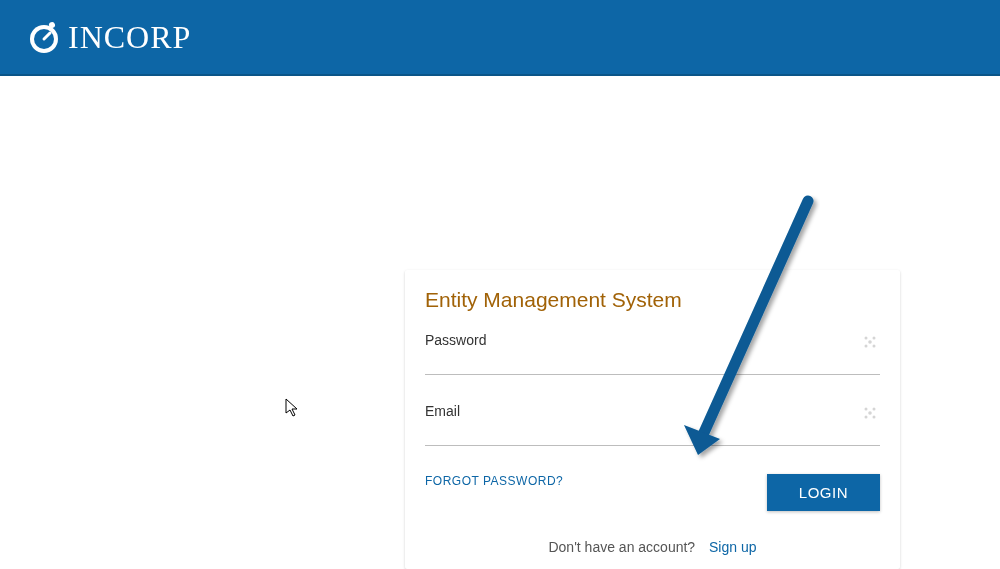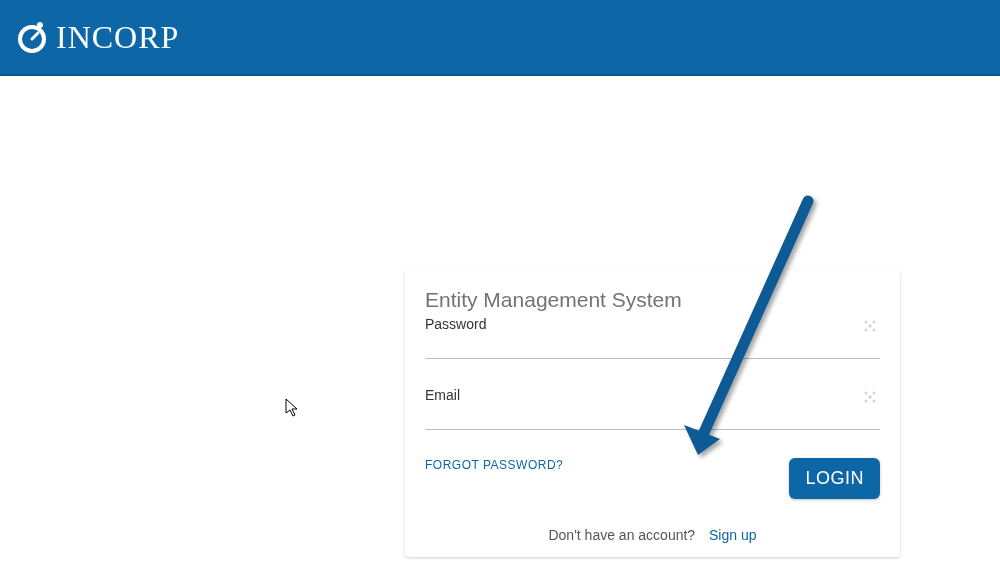--- a/index.html
+++ b/index.html
@@ -13,21 +13,21 @@
       width: 1000px;
       height: 569px;
       position: relative;
       overflow: hidden;
     }
     .header {
       background: #0d66a6;
       height: 76px;
       display: flex;
       align-items: center;
-      padding-left: 14px;
+      padding-left: 26px;
       border-bottom: 2px solid #0a5588;
     }
     .logo {
       display: flex;
       align-items: center;
       gap: 6px;
     }
     .logo-icon {
       width: 36px;
       height: 36px;
@@ -44,23 +44,23 @@
       left: 405px;
       top: 270px;
       width: 495px;
       background: #ffffff;
       border-radius: 2px;
       box-shadow: 0 1px 3px rgba(0,0,0,0.12), 0 1px 2px rgba(0,0,0,0.08);
       padding: 18px 20px 14px 20px;
     }
     .card-title {
       font-size: 21px;
-      color: #737373;
+      color: #a16207;
       font-weight: 400;
-      margin-bottom: 4px;
+      margin-bottom: 20px;
       font-family: Arial, sans-serif;
     }
     .input-group {
       position: relative;
       margin-bottom: 28px;
     }
     .input-group:last-of-type {
       margin-bottom: 18px;
     }
     .input-label {
@@ -101,25 +101,25 @@
       color: #0d66a6;
       font-size: 12px;
       letter-spacing: 0.5px;
       text-decoration: none;
       font-weight: 500;
     }
     .login-button {
       background: #0d66a6;
       color: #ffffff;
       border: none;
-      padding: 10px 16px;
-      font-size: 18px;
+      padding: 10px 32px;
+      font-size: 15px;
       font-weight: 500;
       letter-spacing: 0.5px;
-      border-radius: 6px;
+      border-radius: 0;
       cursor: pointer;
       box-shadow: 0 1px 3px rgba(0,0,0,0.25);
     }
     .signup-row {
       text-align: center;
       font-size: 14px;
       color: #555555;
       padding-top: 8px;
     }
     .signup-link {

